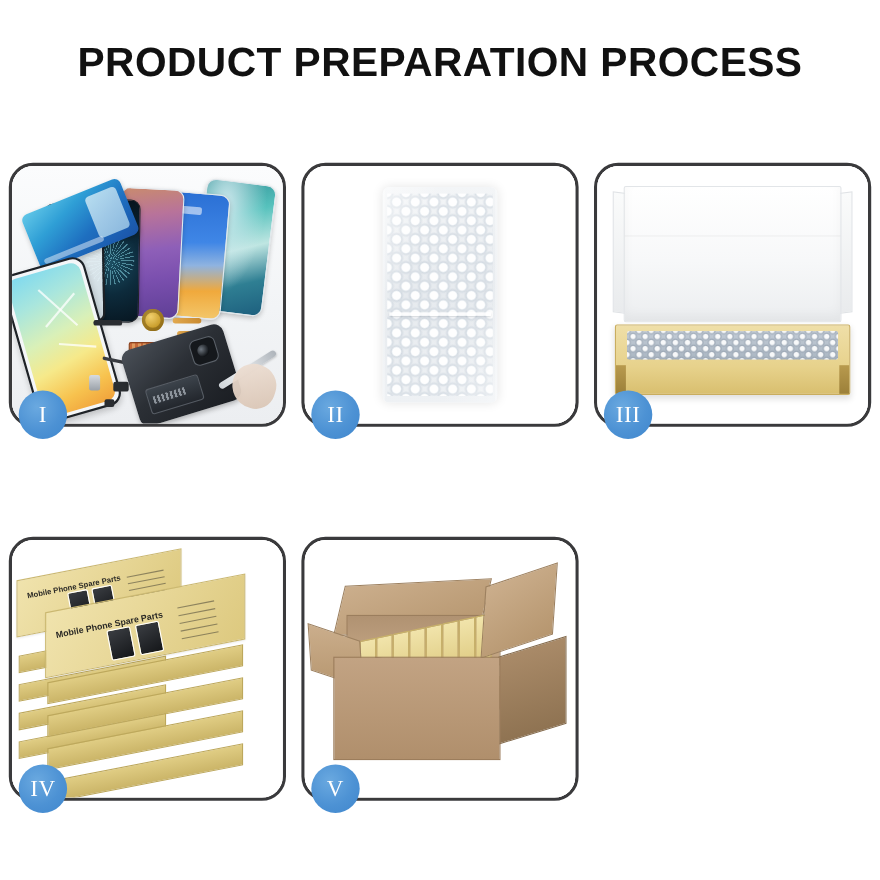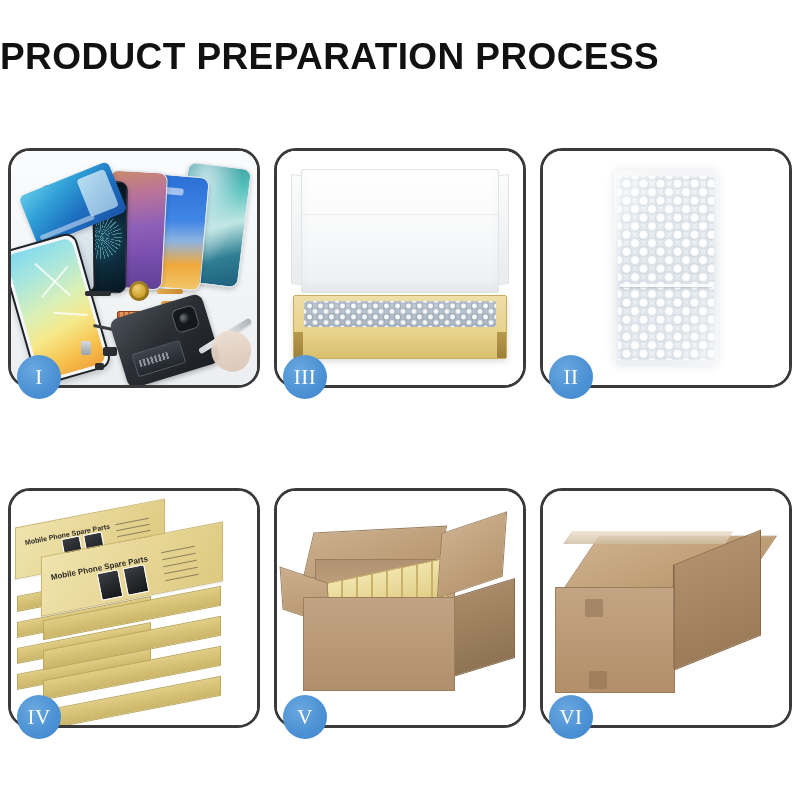--- a/index.html
+++ b/index.html
@@ -21,21 +21,21 @@
     height: 800px;
     background: #fff;
   }
 
   
   .header {
     position: absolute;
     left: 0;
     top: 0;
     width: 800px;
-    text-align: left;
+    text-align: center;
   }
   .title {
     margin: 0;
     padding-top: 38px;
     font-family: "Liberation Sans", sans-serif;
     font-size: 37px;
     font-weight: 700;
     letter-spacing: 0.4px;
     color: #111111;
     line-height: 1.05;
@@ -623,51 +623,51 @@
         <div class="part chip sm" style="left:84px;top:212px;"></div>
 
         <div class="housing">
           <div class="bat"></div>
           <div class="cam"></div>
         </div>
         <div class="tool"></div>
         <div class="hand"></div>
       </div>
       <div class="badge">I</div>
+    </div>
+
+    <div class="panel">
+      <div class="panel-clip">
+        <div class="p2-bg"></div>
+        <div class="bubblepack">
+          <div class="pack-edge l"></div>
+          <div class="pack-edge r"></div>
+          <div class="bubbles"></div>
+          <div class="bubble-seam"></div>
+          <div class="bubble-sheen"></div>
+        </div>
+      </div>
+      <div class="badge">II</div>
     </div>
 
     <div class="panel">
       <div class="panel-clip">
         <div class="p3-bg"></div>
         <div class="wbox">
           <div class="lid-wingL"></div>
           <div class="lid-wingR"></div>
           <div class="lid"></div>
           <div class="tray">
             <div class="corner l"></div>
             <div class="corner r"></div>
             <div class="innerfill"></div>
           </div>
         </div>
       </div>
       <div class="badge">III</div>
-    </div>
-
-    <div class="panel">
-      <div class="panel-clip">
-        <div class="p2-bg"></div>
-        <div class="bubblepack">
-          <div class="pack-edge l"></div>
-          <div class="pack-edge r"></div>
-          <div class="bubbles"></div>
-          <div class="bubble-seam"></div>
-          <div class="bubble-sheen"></div>
-        </div>
-      </div>
-      <div class="badge">II</div>
     </div>
 
     <div class="panel">
       <div class="panel-clip">
         <div class="p4-bg"></div>
         <div class="stack">
 
           <div class="kbox" style="left:6px;top:92px;width:132px;height:16px;">
               <div class="side" style="top:0;"></div>
             </div>
@@ -741,30 +741,15 @@
           <div class="co-flap rightup"></div>
           <div class="co-flap left"></div>
           <div class="co-flap front"></div>
           <div class="co-right"></div>
           <div class="co-front"></div>
         </div>
       </div>
       <div class="badge">V</div>
     </div>
 
-    <div class="panel">
-      <div class="panel-clip">
-        <div class="p6-bg"></div>
-        <div class="carton-seal">
-          <div class="cs-top"></div>
-          <div class="cs-tape"></div>
-          <div class="cs-side"></div>
-          <div class="cs-front"></div>
-          <div class="cs-notch" style="left:30px;top:74px;"></div>
-          <div class="cs-notch" style="left:34px;top:146px;"></div>
-          <div class="cs-flapline" style="left:118px;top:40px;width:1.5px;height:104px;"></div>
-        </div>
-      </div>
-      <div class="badge">VI</div>
-    </div>
 
   </div>
 </div>
 
 </body></html>

